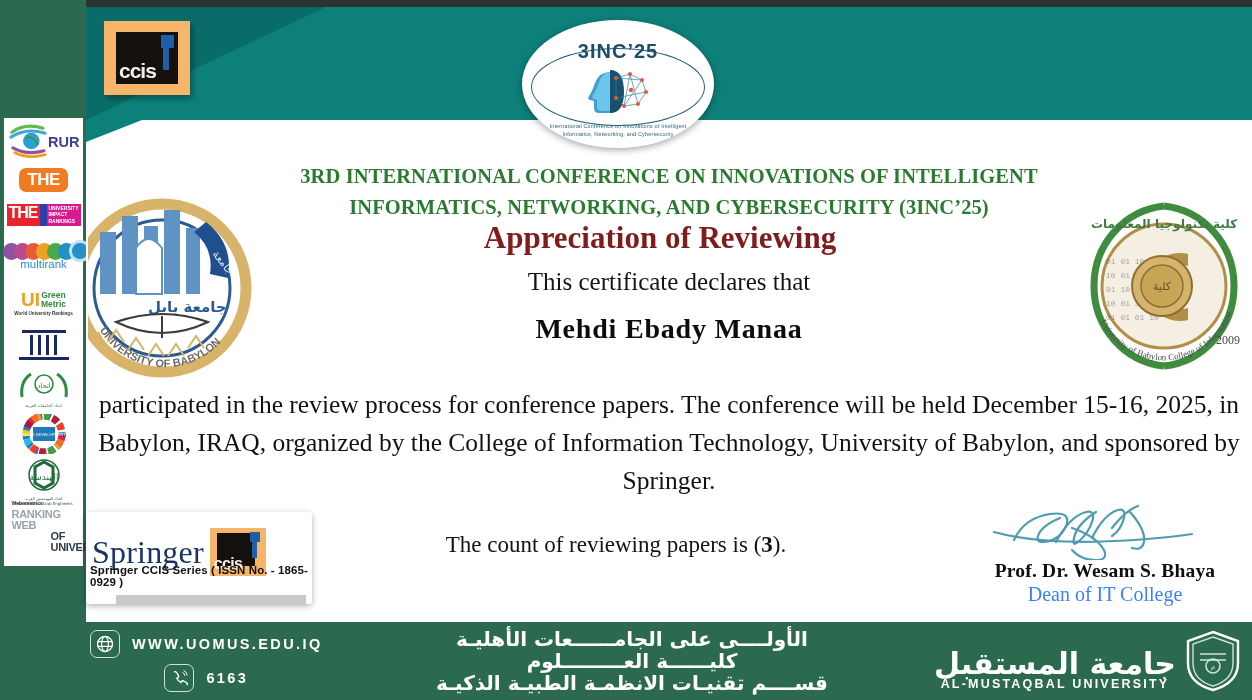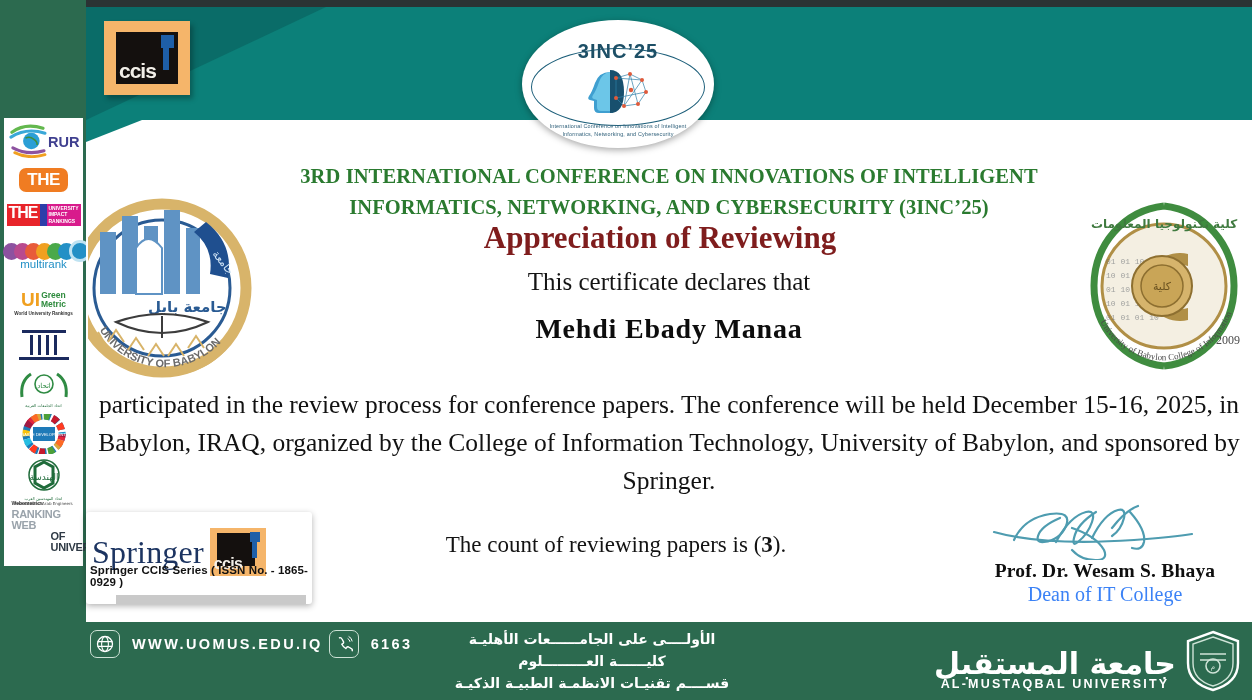--- a/index.html
+++ b/index.html
@@ -162,35 +162,35 @@
   #sig-name {
     font-weight:bold; font-size:19.5px; color:#0f0f0f; margin-top:-4px; letter-spacing:.2px;
   }
   #sig-role { font-size:20px; color:#3b82f6; margin-top:1px; }
 
   
   #footer {
     position:absolute; left:0; top:622px; width:1252px; height:78px;
     background:#2c6a4f;
   }
-  #footer-left { position:absolute; left:90px; top:8px; display:flex; gap:6px;align-items:center; }
+  #footer-left { position:absolute; left:90px; top:8px; display:flex; flex-direction:column; gap:6px;align-items:center; }
   .f-row { display:flex; align-items:center; gap:12px; }
   .f-ico {
     width:30px; height:28px; border-radius:7px; border:1.6px solid #cfe3d7;
     display:flex; align-items:center; justify-content:center;
     color:#fff; font-size:15px;
   }
   .f-txt {
     font-family:"Liberation Sans",sans-serif; font-weight:bold; color:#ffffff;
     font-size:14.5px; letter-spacing:2.4px;
   }
   #footer-arabic {
-    position:absolute; left:332px; top:6px; width:520px; text-align:center;
+    position:absolute; left:372px; top:6px; width:520px; text-align:center;
     direction:rtl; color:#fff; font-weight:bold;
-    font-family:"DejaVu Sans", sans-serif; font-size:14px; line-height:22px;
+    font-family:"DejaVu Sans", sans-serif; font-size:20px; line-height:22px;
     letter-spacing:.5px;
   }
   #footer-right { position:absolute; right:10px; top:8px; display:flex; align-items:center; gap:8px; }
   #mustaqbal-ar {
     font-family:"DejaVu Sans", sans-serif; color:#fff; font-size:30px; font-weight:bold;
     line-height:34px; direction:rtl;
   }
   #mustaqbal-en {
     font-family:"Liberation Sans",sans-serif; color:#fff; font-weight:bold;
     font-size:12.5px; letter-spacing:2.2px; text-align:center; margin-top:-4px;

